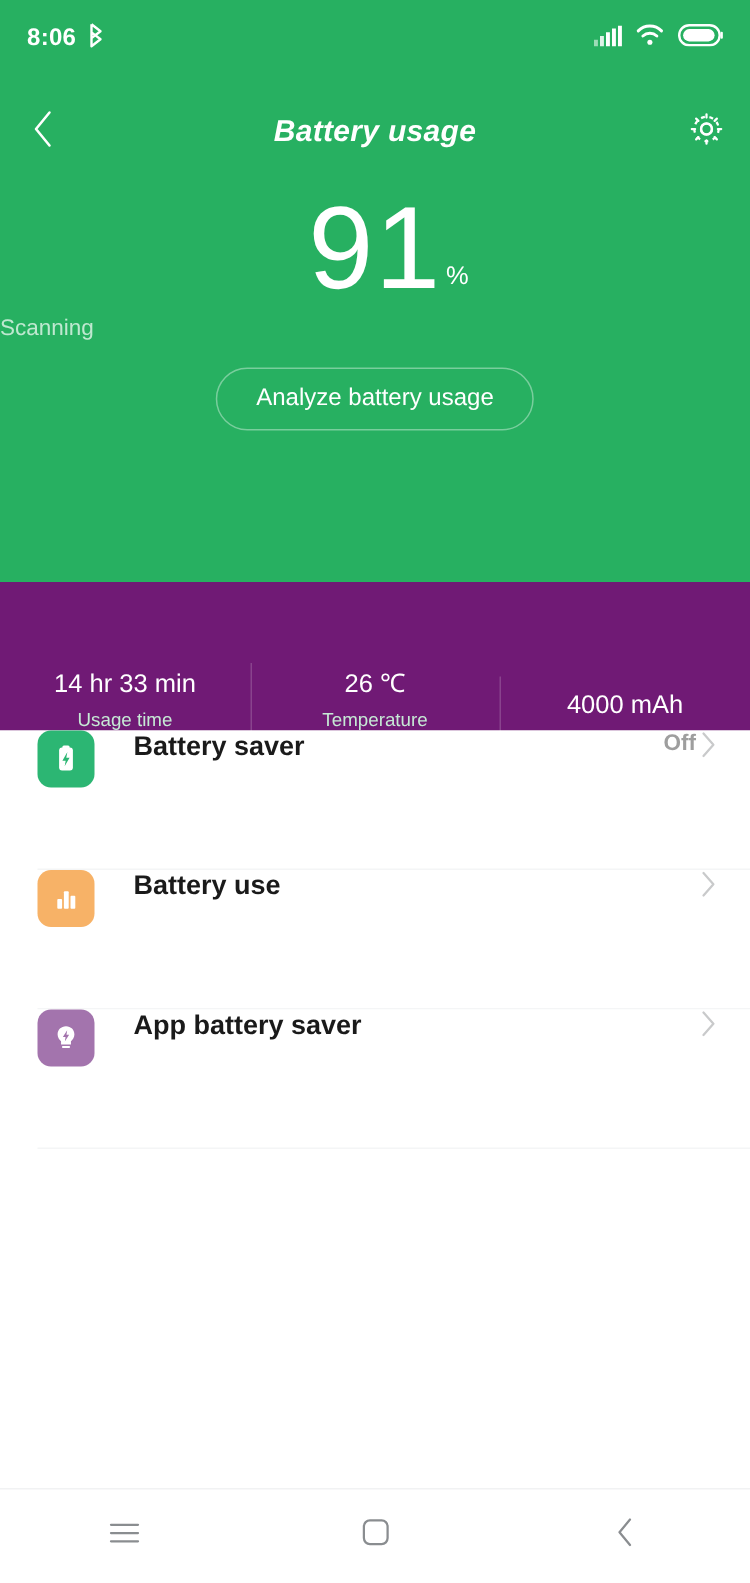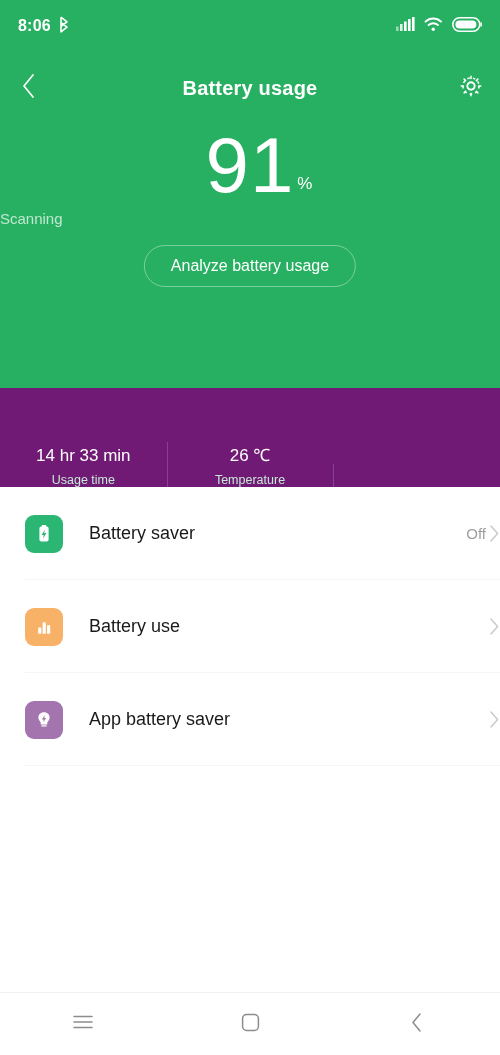--- a/index.html
+++ b/index.html
@@ -56,20 +56,21 @@
   }
 
   
   .header {
     position: absolute;
     left: 0; top: 60px;
     width: 500px;
     height: 56px;
     display: flex;
     align-items: center;
+    font-style: italic;
   }
   .hdr-back {
     width: 58px;
     height: 56px;
     display: flex;
     align-items: center;
     justify-content: center;
     cursor: pointer;
   }
   .hdr-title {
@@ -177,25 +178,27 @@
   
   .list {
     position: absolute;
     left: 0; top: 487px;
     width: 500px;
   }
   .row {
     position: relative;
     height: 93px;
     display: flex;
-    align-items: center;
+    align-items: flex-start;
     padding-left: 25px;
+    padding-right: 22px;
     box-sizing: border-box;
     cursor: pointer;
     background: #ffffff;
+    font-weight: bold;
   }
   .row::after {
     content: "";
     position: absolute;
     left: 25px;
     right: 0;
     bottom: 0;
     height: 1px;
     background: #f4f5f6;
   }
@@ -335,20 +338,21 @@
 <div class="stats">
   <div class="stat">
     <div class="stat-val">14 hr 33 min</div>
     <div class="stat-lbl">Usage time</div>
   </div>
   <div class="stat">
     <div class="stat-val">26 ℃</div>
     <div class="stat-lbl">Temperature</div>
   </div>
   <div class="stat">
+    <div class="stat-val">4000 mAh</div>
   </div>
 </div>
 
 <div class="list">
 
   <div class="row">
     <div class="tile" style="background:#2cb673">
       <svg width="22" height="22" viewBox="0 0 22 22">
         <rect x="6.4" y="3.4" width="9.2" height="15.2" rx="2" fill="#ffffff"></rect>
         <rect x="8.6" y="2" width="4.8" height="2.2" rx="1" fill="#ffffff"></rect>

